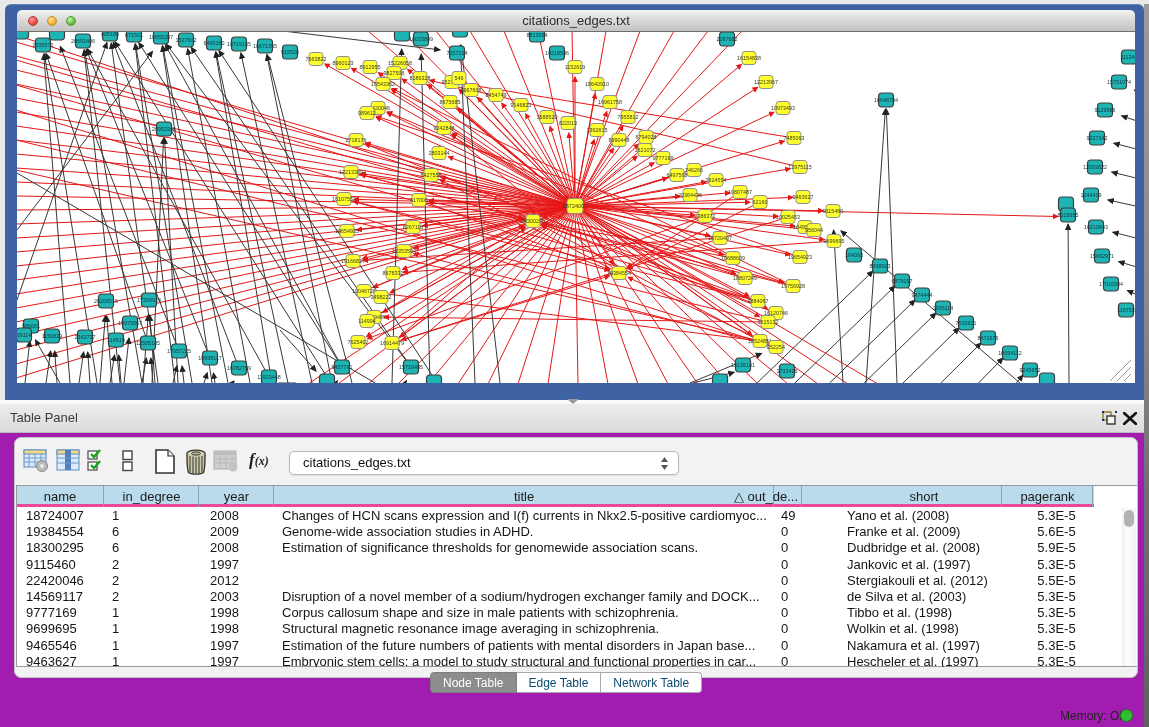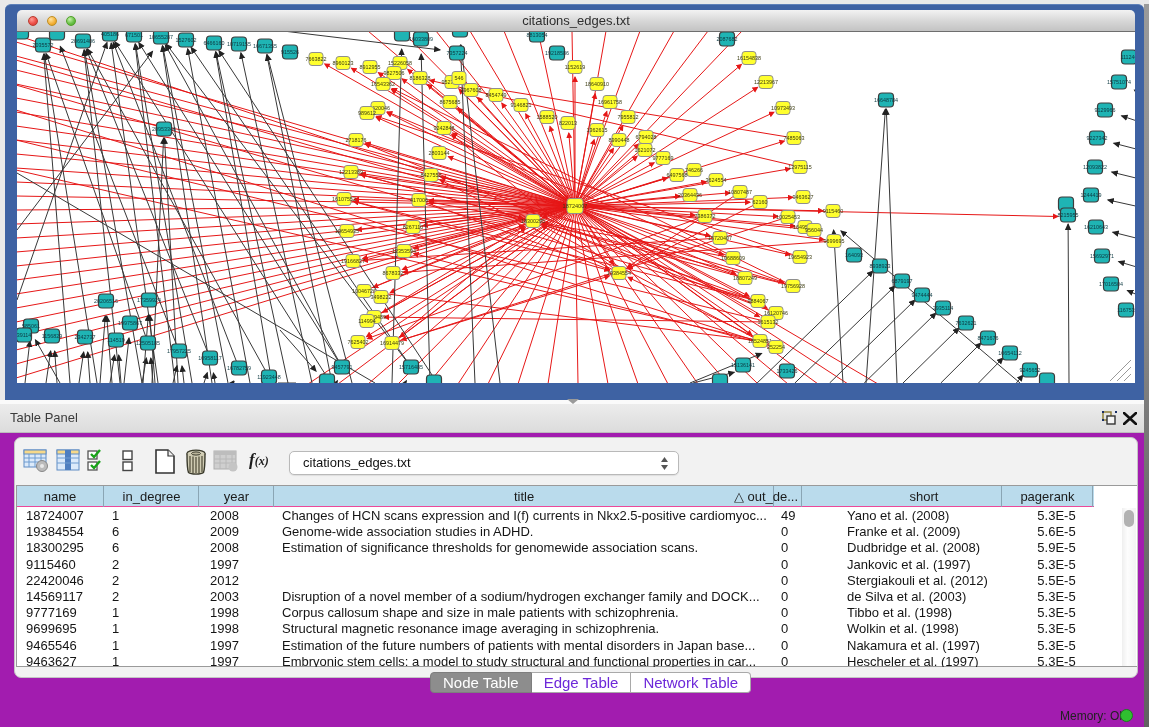--- a/index.html
+++ b/index.html
@@ -26,37 +26,37 @@
  border:1px solid #c4c4c4;border-radius:7px}
 
 .icon{position:absolute;top:11px}
 #dropdown{position:absolute;left:274px;top:13px;width:390px;height:24px;background:#fff;
  border:1px solid #b9b9b9;border-radius:5px;font-size:13px;color:#111;line-height:22px;
  padding-left:13px;box-shadow:0 1px 1px rgba(0,0,0,.08)}
 
 #tbl{position:absolute;left:1px;top:47px;width:1121px;height:182px;background:#fff;
  border:1px solid #9a9a9a;border-right:none}
 #thead{position:absolute;left:0;top:0;width:1077px;height:21px;background:#badbec;
- border-bottom:1px solid #ec4899;font-size:13px;color:#1b1b1b}
+ border-bottom:3px solid #ec4899;font-size:13px;color:#1b1b1b}
 #thead div{position:absolute;top:0;height:21px;line-height:21px;text-align:center;
  border-right:1px solid #8aa5b4}
 .tr{position:absolute;left:0;width:1077px;height:16.2px;font-size:13px;color:#151515;
  white-space:nowrap}
 .tr div{position:absolute;top:0;height:16px;line-height:15px;overflow:hidden}
 .c0{left:9px;width:85px}.c1{left:95px;width:100px}.c2{left:193px;width:75px}
 .c3{left:265px;width:492px}.c4{left:764px;width:70px}
 .c5{left:830px;width:156px;text-align:left}.c6{left:992px;width:95px;text-align:center}
 
 #sbar{position:absolute;left:1105px;top:22px;width:14px;height:158px;
  background:linear-gradient(90deg,#efefef,#fdfdfd 40%,#f3f3f3)}
 #sthumb{position:absolute;left:2px;top:2px;width:10px;height:17px;background:#b2b2b2;border-radius:5px}
 
-#tabs{left:430px;top:672px;height:21px;font-size:15px}
+#tabs{left:430px;top:672px;height:21px;font-size:12px}
 .tab{float:left;height:21px;line-height:20px;padding:0 12px;background:#fff;
- border:1px solid #a9a9a9;border-left:none;color:#6d28d9}
+ border:1px solid #a9a9a9;border-left:none;color:#0c4a6e}
 .tab.first{border-left:1px solid #a9a9a9;border-radius:4px 0 0 4px;background:#8d8d8d;
  color:#fff;border-color:#7e7e7e}
 .tab.last{border-radius:0 4px 4px 0}
 #memline{left:1060px;top:709px;font-size:12px;color:#222}
 #memdot{left:1120px;top:709px;width:13px;height:13px;border-radius:50%;
  background:#2fbf30;border:1px solid #1c7a1e}
 #rstrip{left:1144px;top:0;width:5px;height:727px;
  background:linear-gradient(#e8e8e8 4px,#9a9a9a 4px,#8a8a8a 300px,#6f6f6f 500px,#616161)}
 #tri{left:567px;top:399px;width:0;height:0;border-left:6px solid transparent;
  border-right:6px solid transparent;border-top:5px solid #9a9a9a}

